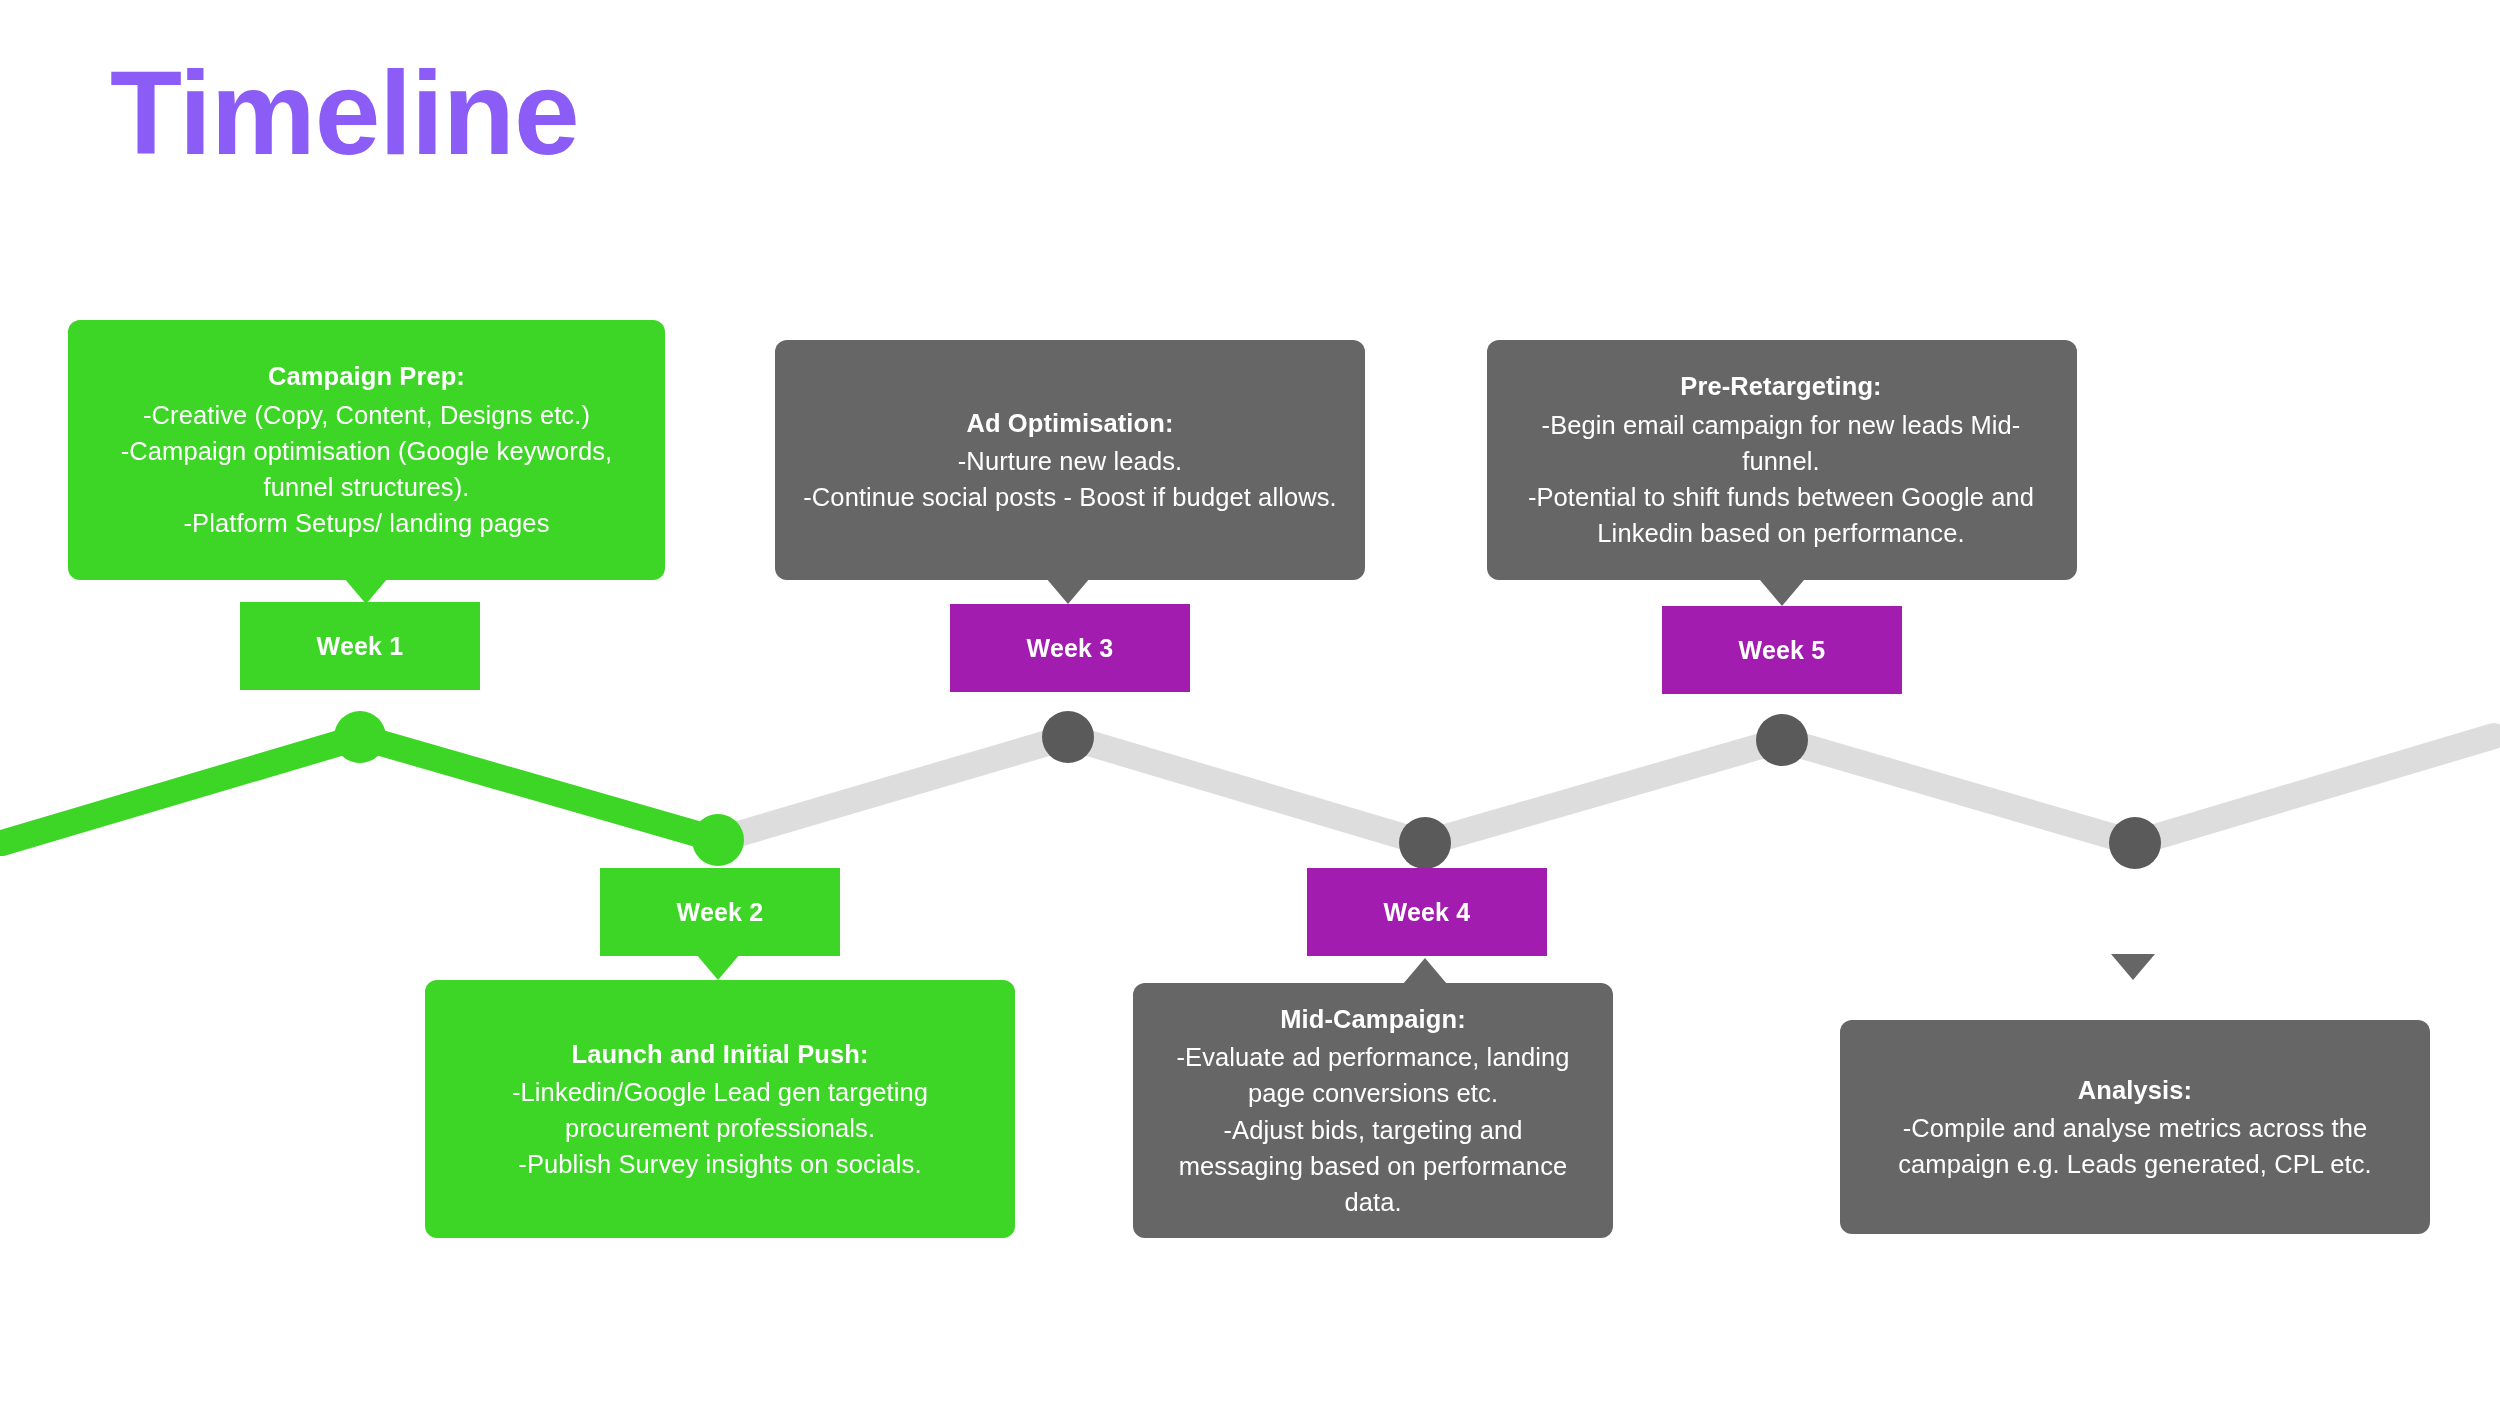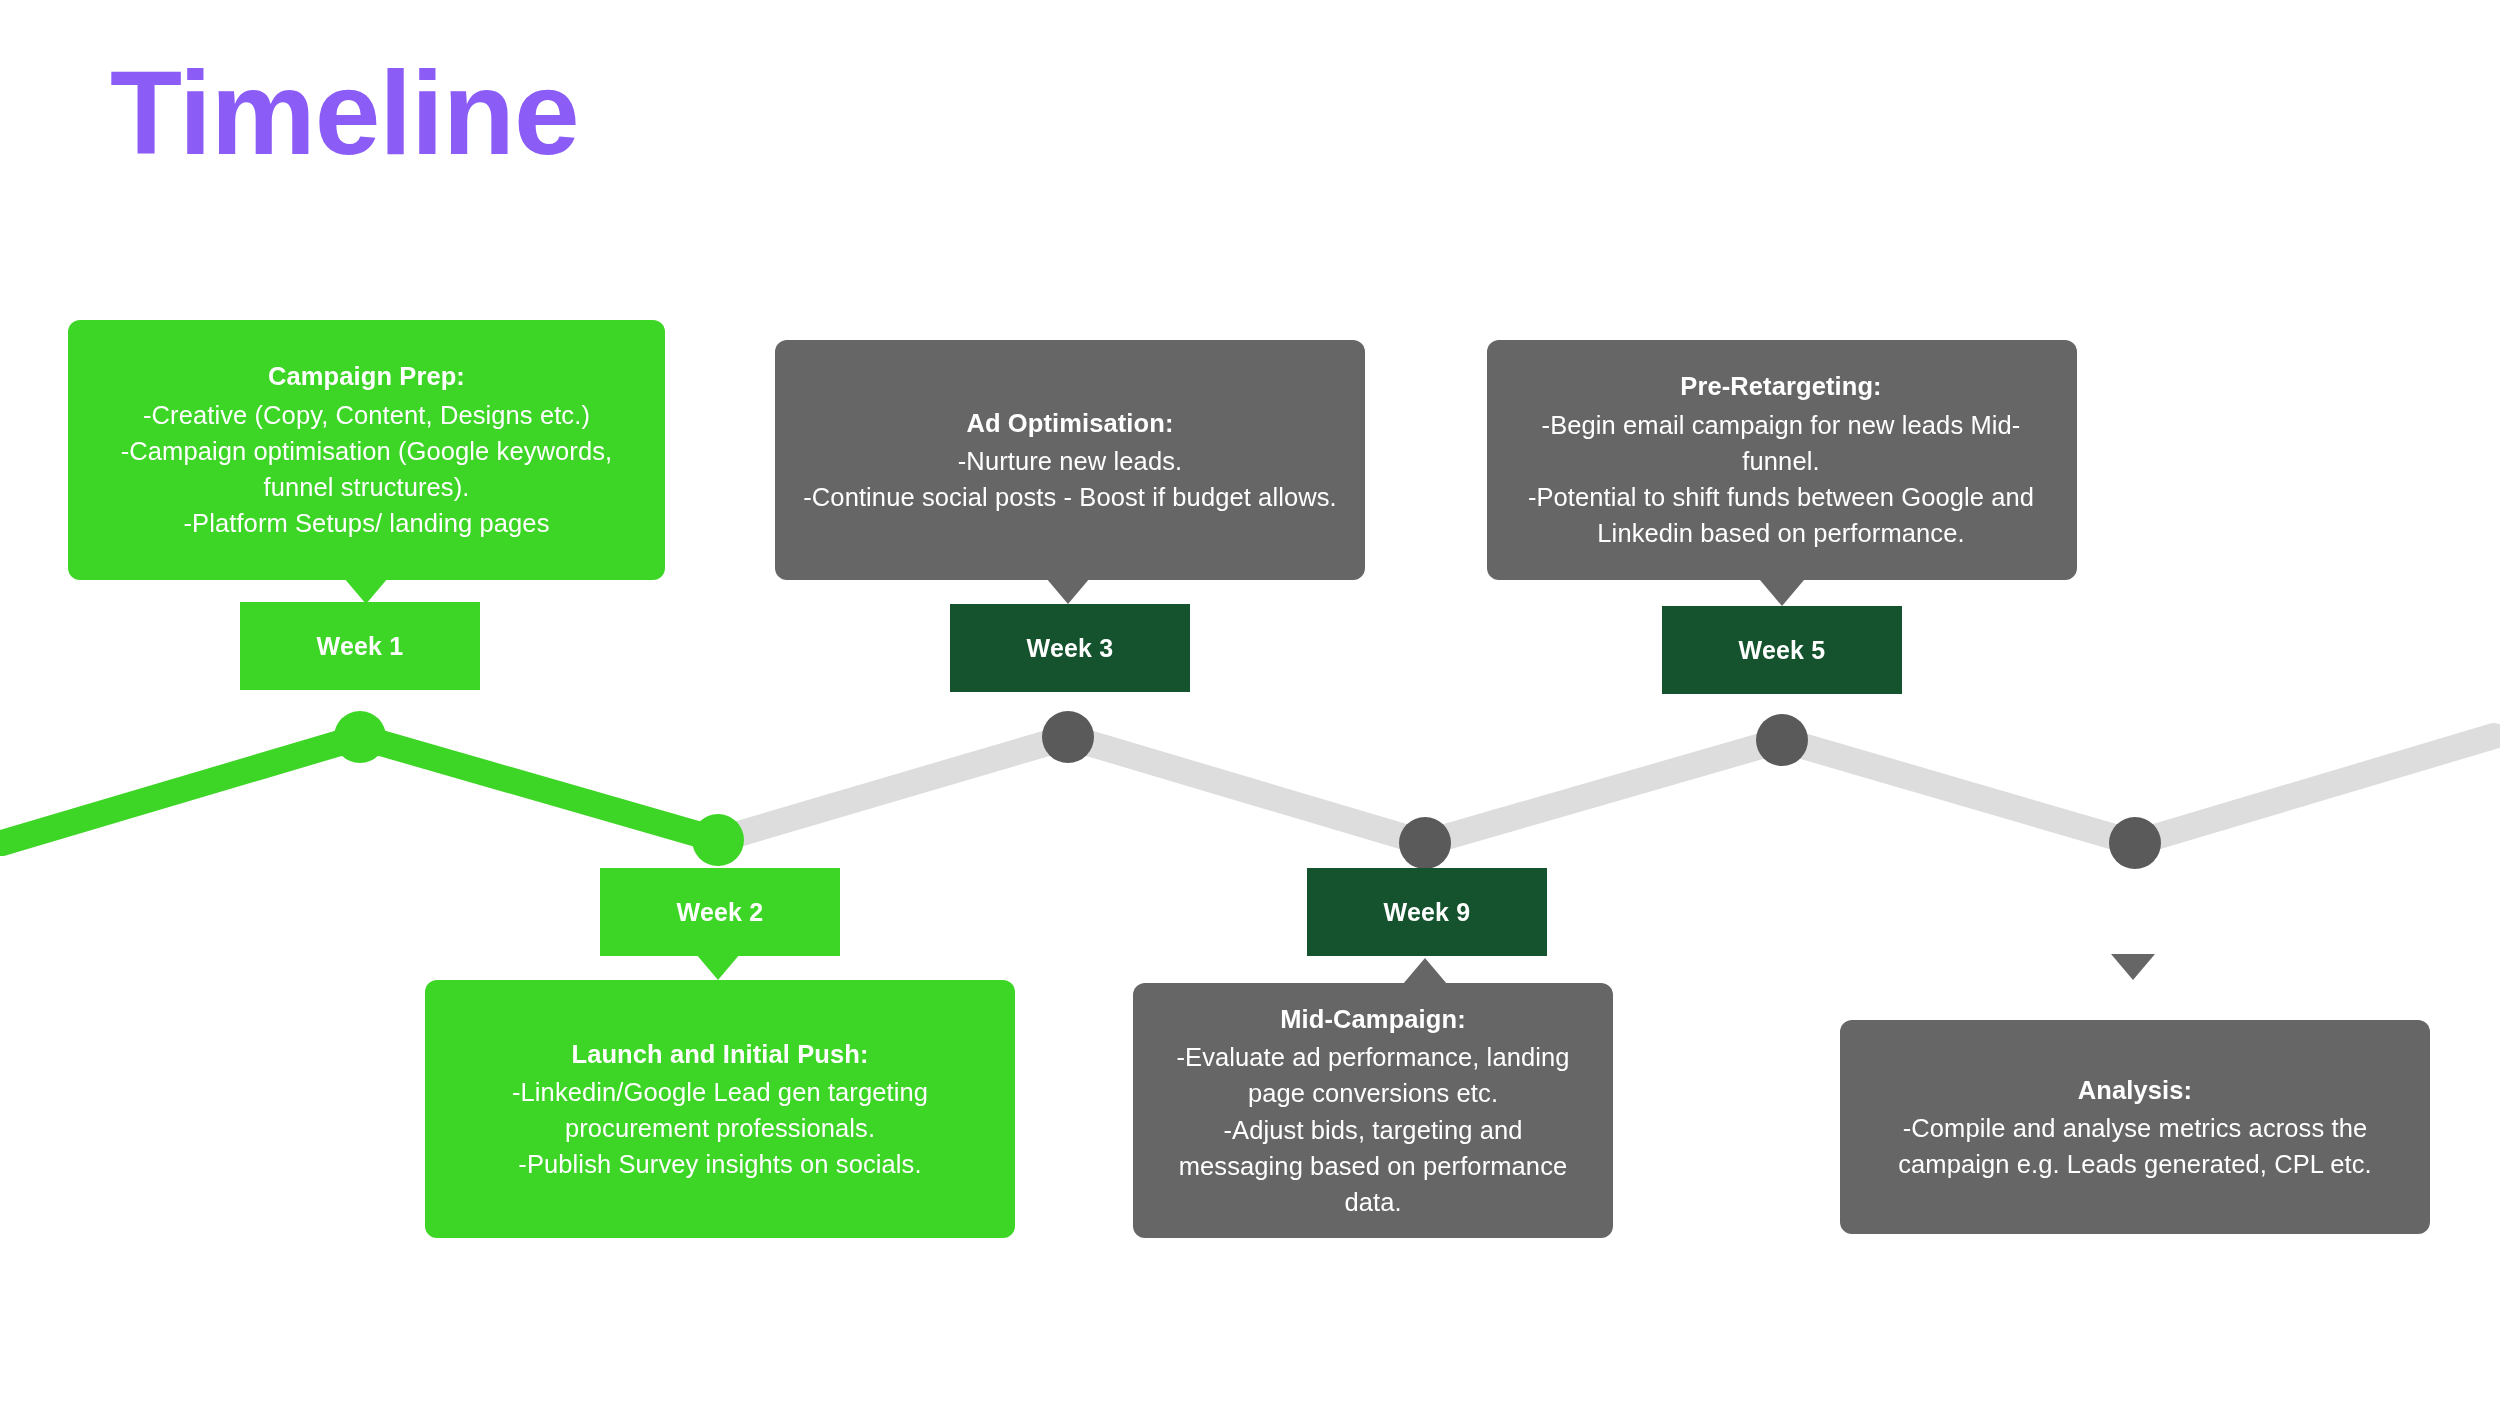--- a/index.html
+++ b/index.html
@@ -75,21 +75,21 @@
     position: absolute;
     display: flex;
     align-items: center;
     justify-content: center;
     color: #ffffff;
     font-size: 25px;
     font-weight: bold;
     letter-spacing: 0.2px;
   }
   .week.green { background: #3ED626; }
-  .week.grey  { background: #14532d; }
+  .week.grey  { background: #a21caf; }
 
   
   .notch {
     position: absolute;
     width: 0;
     height: 0;
   }
   .notch.down-green {
     border-left: 22px solid transparent;
     border-right: 22px solid transparent;
@@ -163,21 +163,21 @@
       <span class="ln">-Nurture new leads.</span>
       <span class="ln">-Continue social posts - Boost if budget allows.</span>
     </div>
   </div>
   <div class="notch down-grey" style="left:1046px; top:578px;"></div>
   <div class="week grey" style="left:950px; top:604px; width:240px; height:88px;">
     <span>Week 3</span>
   </div>
 
   <div class="week grey" style="left:1307px; top:868px; width:240px; height:88px;">
-    <span>Week 9</span>
+    <span>Week 4</span>
   </div>
   <div class="notch up-grey" style="left:1403px; top:958px;"></div>
   <div class="card grey" style="left:1133px; top:983px; width:480px; height:255px;">
     <div class="card-text">
       <span class="hd">Mid-Campaign:</span>
       <span class="ln">-Evaluate ad performance, landing page conversions etc.</span>
       <span class="ln">-Adjust bids, targeting and messaging based on performance data.</span>
     </div>
   </div>
 

